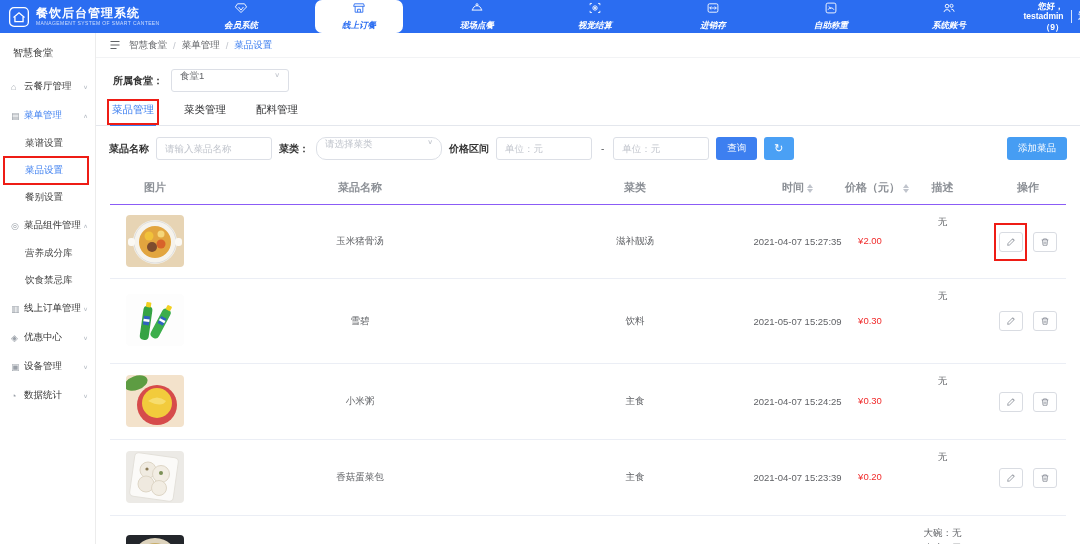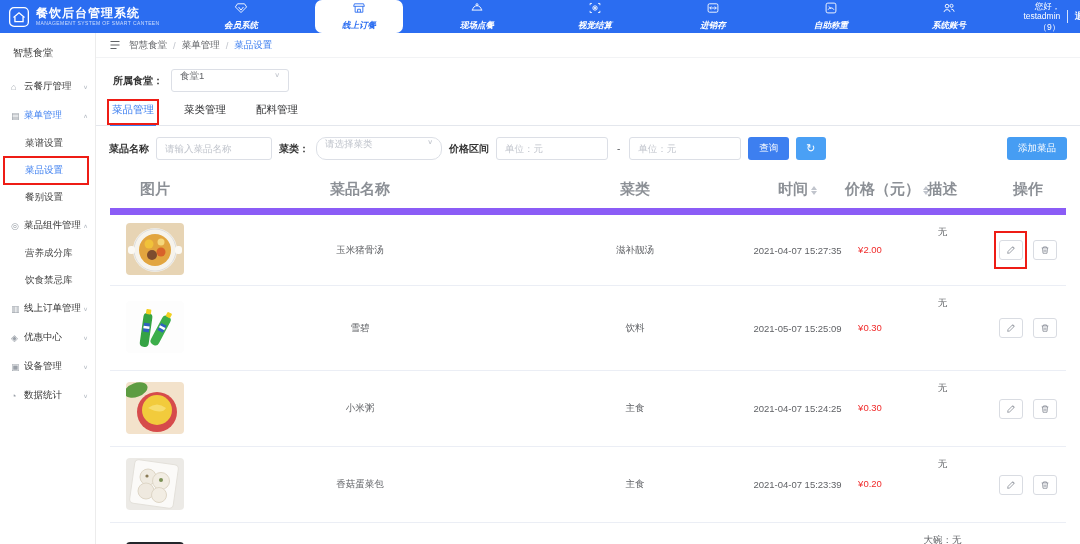--- a/index.html
+++ b/index.html
@@ -14,21 +14,21 @@
   .logo svg { display:block; }
   .logo-txt .t1 { font-size:12px; font-weight:bold; letter-spacing:1px; line-height:13px; }
   .logo-txt .t2 { font-size:5px; opacity:.75; letter-spacing:.4px; line-height:7px; }
   .nav { display:flex; align-items:stretch; height:33px; margin-left:12px; }
   .nav-item { width:88px; margin-right:30px; display:flex; flex-direction:column;
     align-items:center; justify-content:center; gap:1px; cursor:pointer; color:#fff; }
   .nav-item svg { width:14px; height:14px; }
   .nav-item .nl { font-size:8.5px; font-weight:bold; white-space:nowrap;font-style:italic; }
   .nav-item.active { background:#fff; color:#2b6df1; border-radius:7px; }
   .usr { margin-left:auto; display:flex; align-items:center; padding-right:10px; gap:7px; }
-  .greet { font-size:8.5px; font-weight:normal; text-align:right; line-height:1.25; max-width:90px; }
+  .greet { font-size:8.5px; font-weight:bold; text-align:right; line-height:1.25; max-width:90px; }
   .usr-sep { width:1px; height:13px; background:rgba(255,255,255,.8); }
   .logout { font-size:9px; font-weight:bold; white-space:nowrap; cursor:pointer; }
 
   
   .side { position:absolute; left:0; top:33px; width:96px; height:511px; background:#fff;
     border-right:1px solid #ececec; font-size:9.5px; color:#333; }
   .side-title { padding:13px 0 12px 13px; font-size:10px; color:#333; }
   .side-item { position:relative; height:29px; display:flex; align-items:center;
     padding:0 7px 0 11px; cursor:pointer; }
   .side-item .gi { width:13px; font-size:9px; color:#9aa0a8; flex:0 0 13px; }
@@ -57,34 +57,34 @@
   .select .chev { color:#c0c4cc; font-size:8px; transform:scaleY(.8); }
   .tabs { display:flex; gap:26px; padding-left:14px; border-bottom:1px solid #e4e7ed; }
   .tab { position:relative; font-size:10.5px; color:#303133; padding:2px 2px 7px 2px; cursor:pointer; }
   .tab.active { color:#3d7ff0; border-bottom:2px solid #3d7ff0; margin-bottom:-1px; }
   .annot-tab { left:-3px; right:-3px; top:-2px; bottom:-1px; }
 
   .filter { display:flex; align-items:center; gap:7px; padding:11px 13px 10px 13px; }
   .filter input { height:23px; border:1px solid #dcdfe6; border-radius:3px; padding:0 8px;
     font-size:9.5px; color:#606266; outline:none; font-family:inherit; }
   .filter input::placeholder { color:#c0c4cc; }
-  .in-name { width:116px; } .in-price { width:112px; }
+  .in-name { width:116px; } .in-price { width:96px; }
   .sel-cat { width:126px;border-radius:10px; }
   .dash { color:#606266; font-size:10px; padding:0 2px; }
   .btn { height:23px; border:none; border-radius:3px; background:#3d7ff0; color:#fff;
     font-size:9.5px; padding:0 11px; cursor:pointer; font-family:inherit; }
   .btn.light { background:#4aa0f5; font-size:11px; padding:0 10px; line-height:1; }
   .btn.add { margin-left:auto; background:#469df3; }
 
   
   table { width:956px; margin:2px 14px 0 14px; border-collapse:collapse; table-layout:fixed; }
   col.c1{width:90px;} col.c2{width:320px;} col.c3{width:230px;} col.c4{width:95px;}
   col.c5{width:50px;} col.c6{width:95px;} col.c7{width:76px;}
-  thead th { font-size:15px; color:#8c9096; font-weight:bold; text-align:center;
-    padding:8px 0 9px 0; border-bottom:7px solid #8b5cf6; white-space:nowrap; }
+  thead th { font-size:11px; color:#8c9096; font-weight:bold; text-align:center;
+    padding:8px 0 9px 0; border-bottom:1px solid #8b5cf6; white-space:nowrap; }
   .sort { display:inline-flex; flex-direction:column; gap:1px; margin-left:3px;
     vertical-align:middle; cursor:pointer; }
   .sort i { display:block; width:0; height:0; border-left:3px solid transparent;
     border-right:3px solid transparent; }
   .sort .up { border-bottom:4px solid #c0c4cc; }
   .sort .dn { border-top:4px solid #c0c4cc; }
   tbody td { text-align:center; vertical-align:middle; border-bottom:1px solid #ebeef5;
     font-size:9.5px; color:#606266; }
   tr.r1{height:74px;} tr.r2{height:85px;} tr.r3{height:76px;} tr.r4{height:76px;} tr.r5{height:92px;}
   td.c-desc { vertical-align:top; padding-top:9px; line-height:1.6; }

